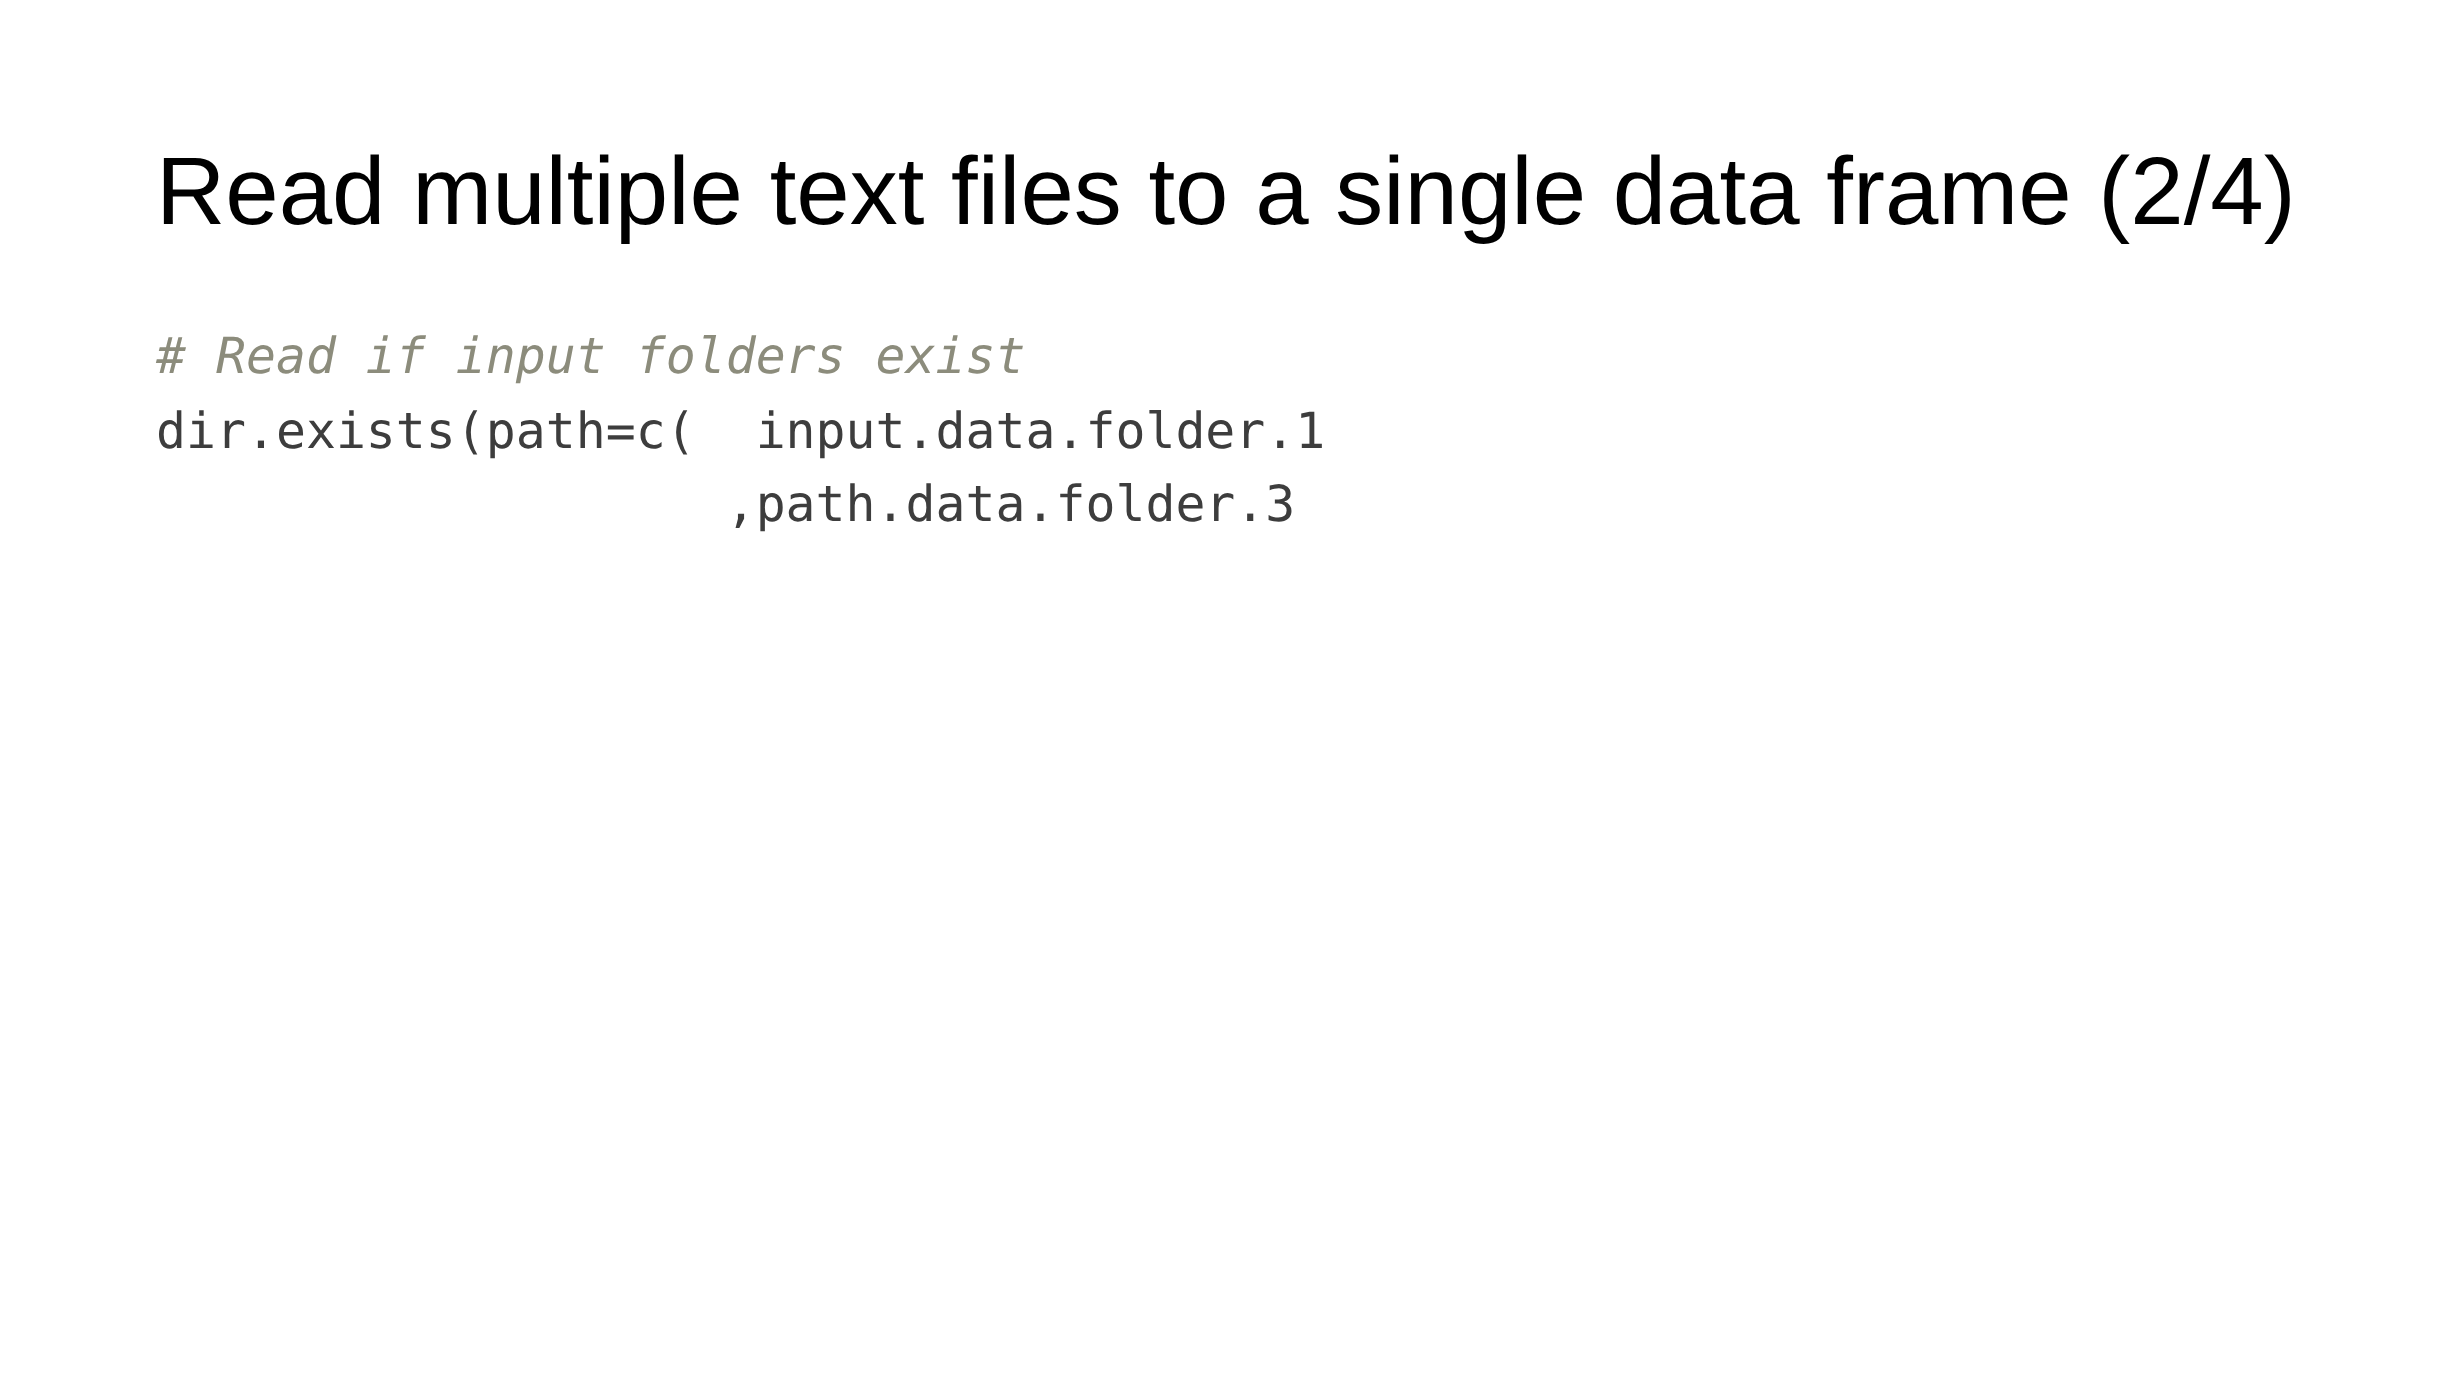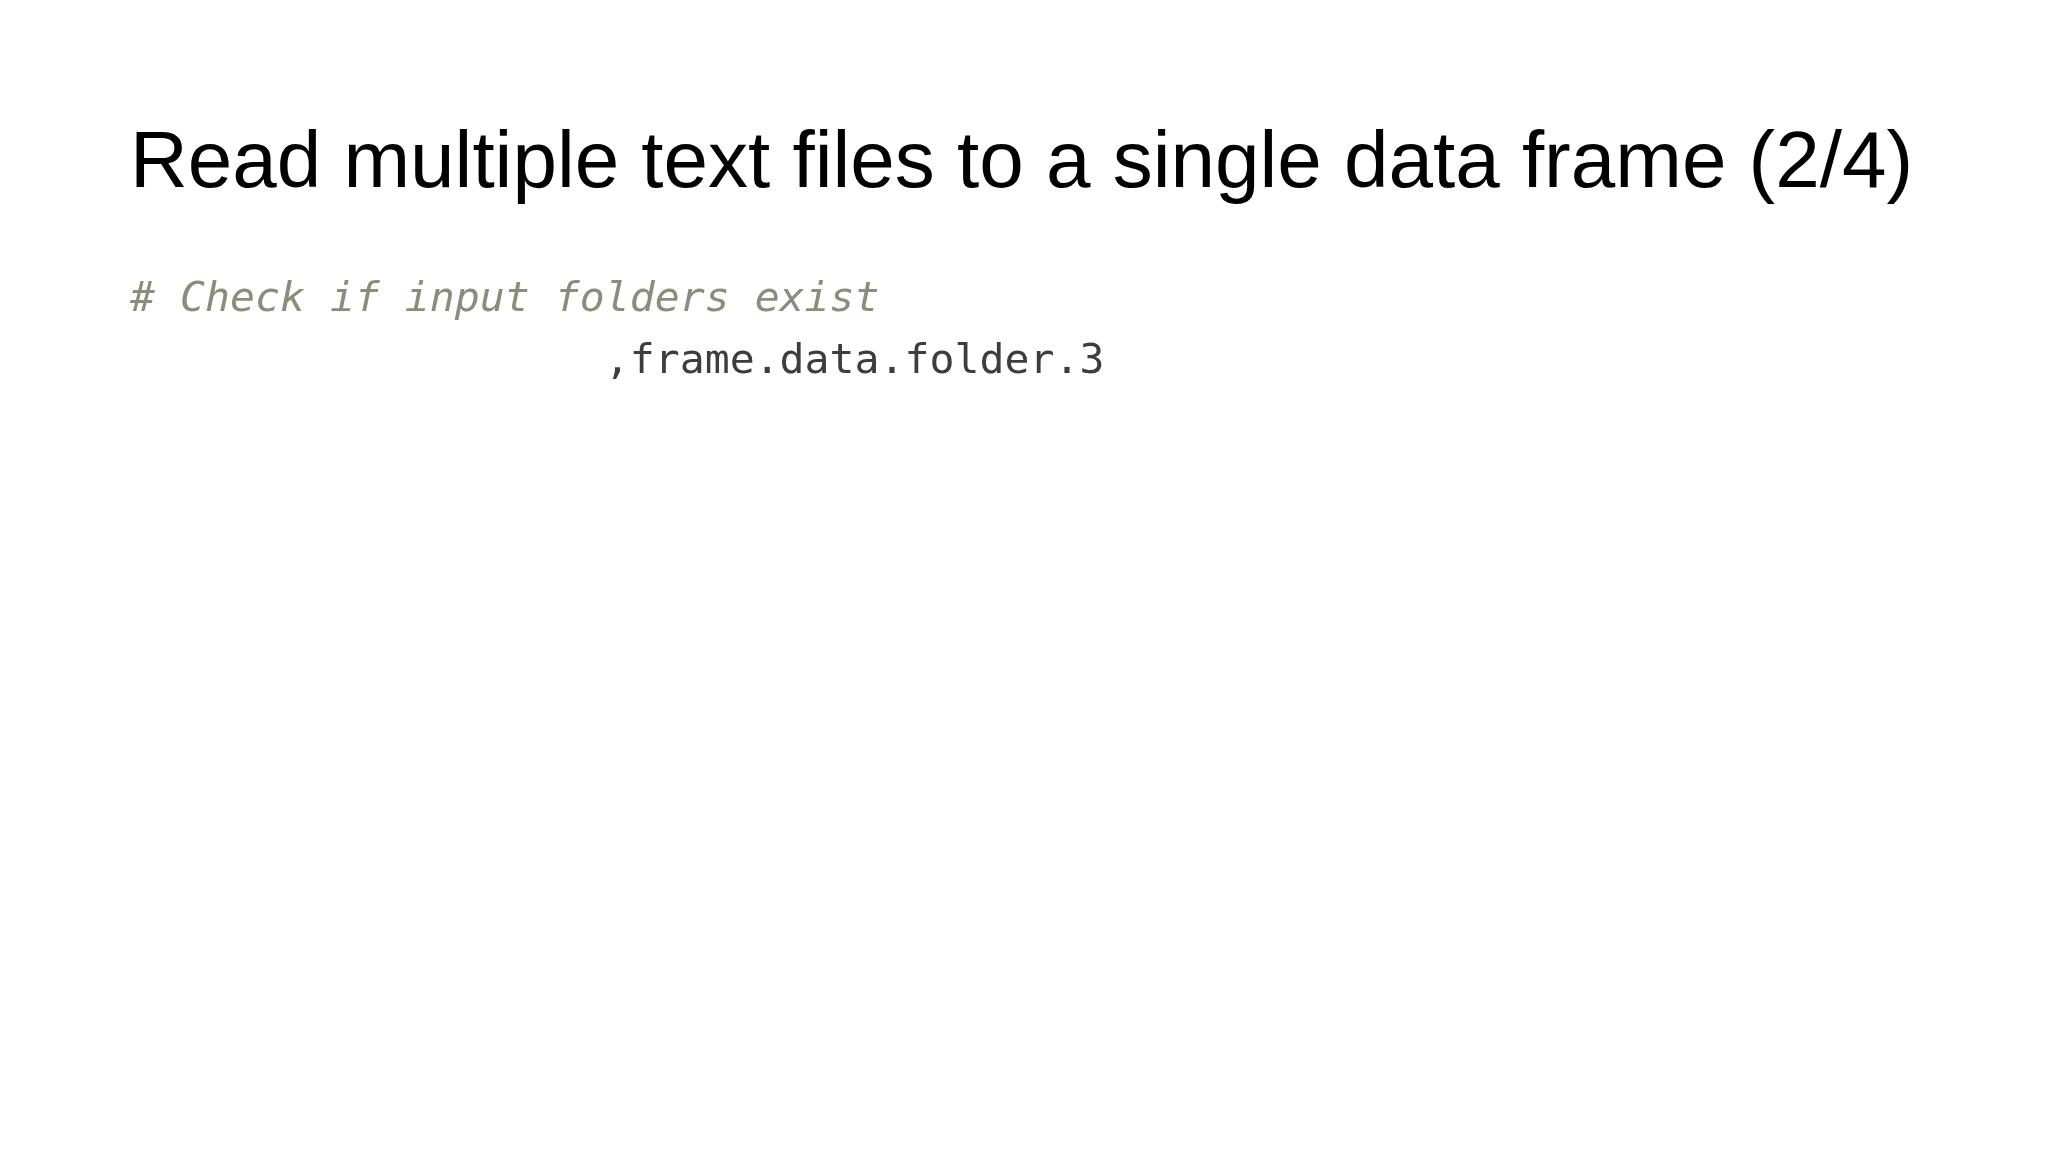--- a/index.html
+++ b/index.html
@@ -45,16 +45,17 @@
     color: #8c8c7c;
   }
 </style>
 </head>
 <body>
 
 <div class="slide">
   <h1 class="title">Read multiple text files to a single data frame (2/4)</h1>
 
   <div class="code">
-    <div class="code-line comment"># Check if input folders exist</div>
-    <div class="code-line">                   ,frame.data.folder.3</div>
+    <div class="code-line comment"># Read if input folders exist</div>
+    <div class="code-line">dir.exists(path=c(  input.data.folder.1</div>
+    <div class="code-line">                   ,path.data.folder.3</div>
   </div>
 </div>
 
 </body></html>

